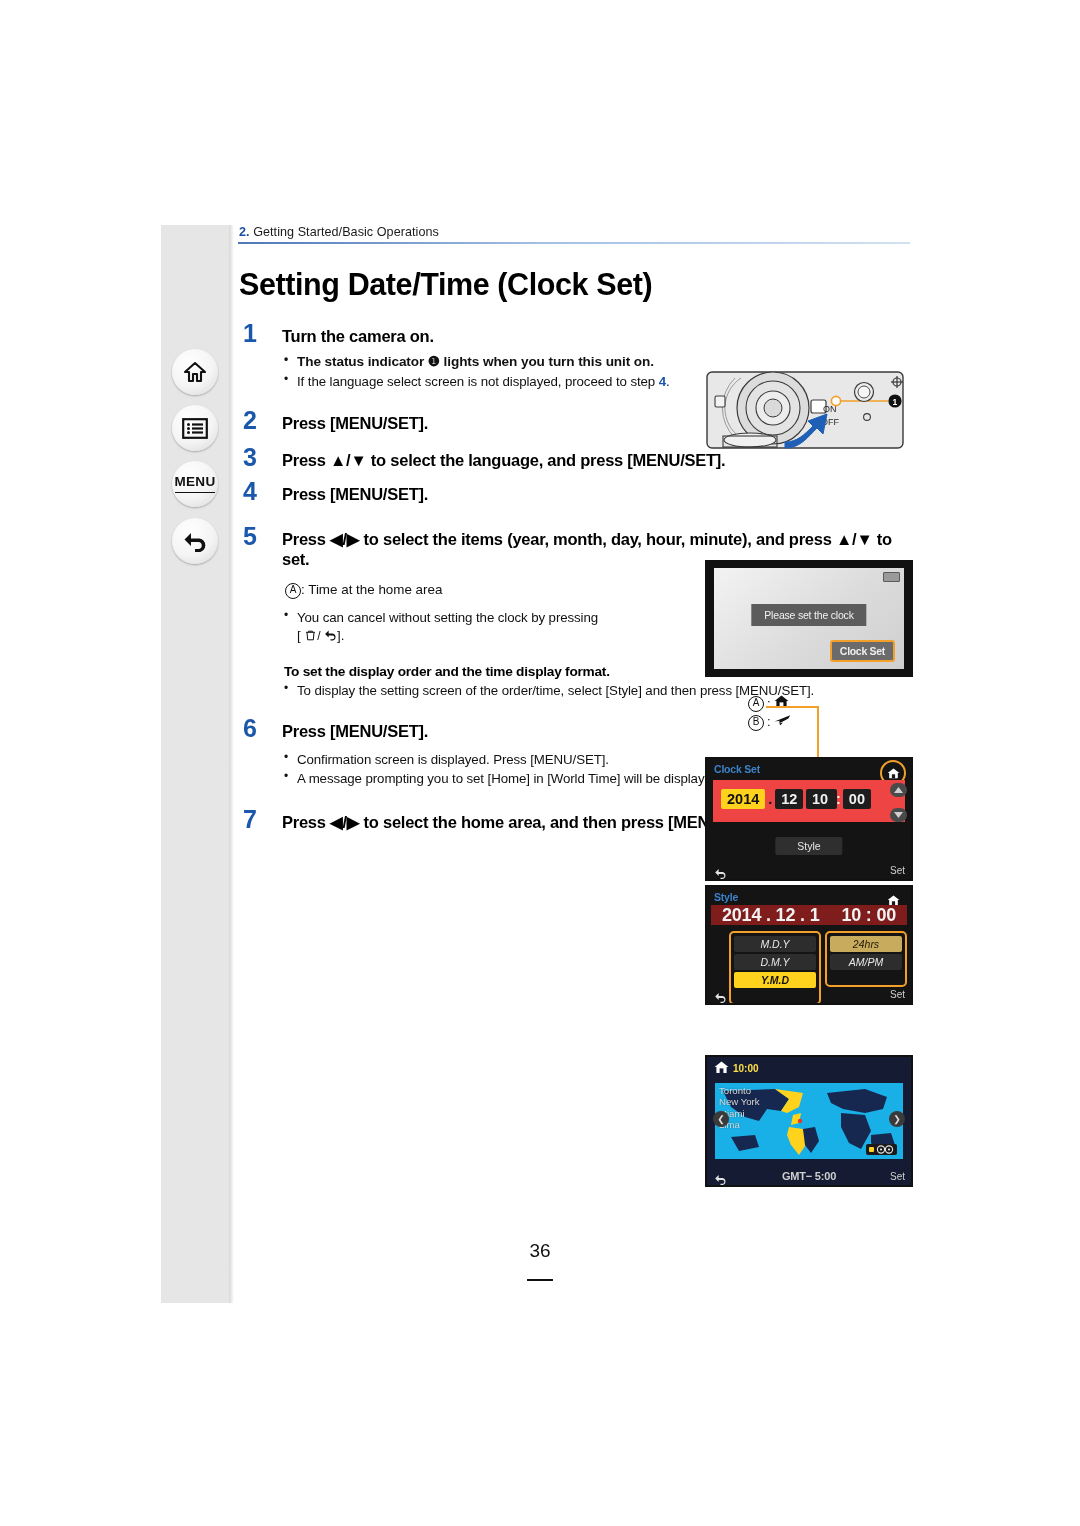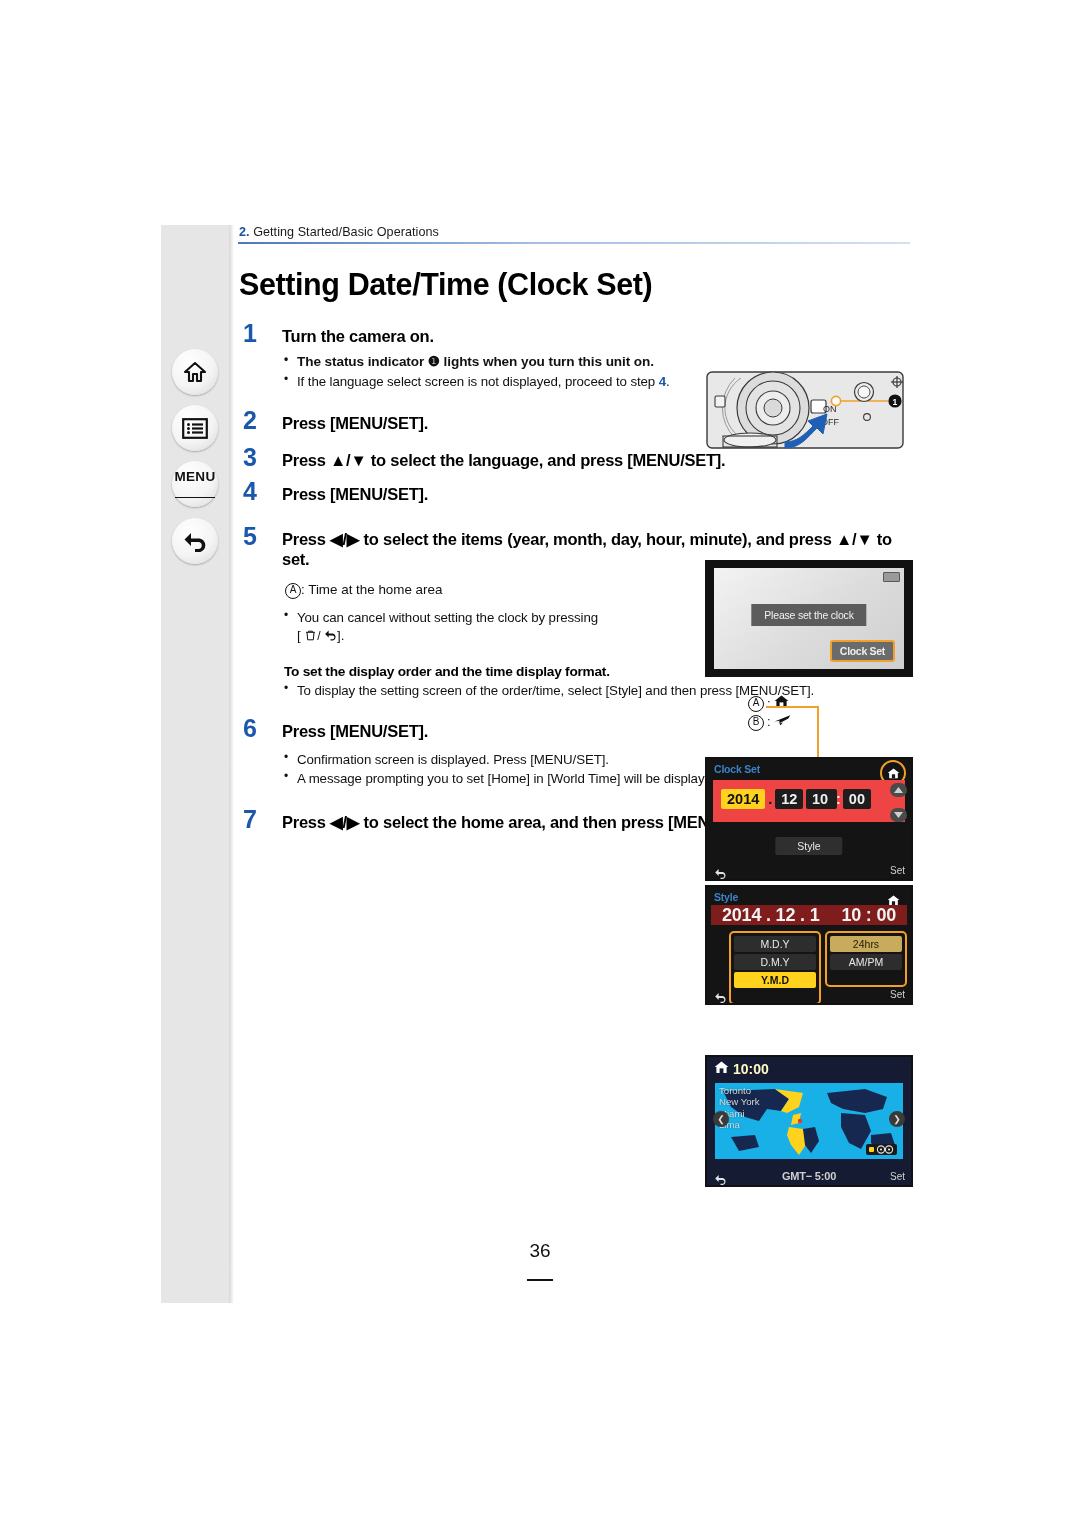--- a/index.html
+++ b/index.html
@@ -23,21 +23,21 @@
   .sb-btn{
     position:absolute;left:172px;width:46px;height:46px;border-radius:50%;
     background:radial-gradient(circle at 38% 30%,#ffffff 0%,#f4f4f4 55%,#d8d8d8 100%);
     box-shadow:0 1px 2px rgba(0,0,0,.28);
     display:flex;align-items:center;justify-content:center;
   }
   .sb-btn svg{display:block;}
   .sb1{top:349px;} .sb2{top:405px;} .sb3{top:461px;} .sb4{top:518px;}
   .sb-menu-text{
     font-size:13.5px;font-weight:bold;color:#111;letter-spacing:.3px;
-    border-bottom:1.6px solid #111;line-height:1.05;padding-bottom:13px;
+    border-bottom:1.6px solid #111;line-height:1.05;padding-bottom:3px;
   }
 
   
   .content{position:absolute;left:237px;top:225px;width:680px;}
 
   .breadcrumb{
     font-size:12.6px;color:#1a1a1a;letter-spacing:.05px;
     padding-left:2px;padding-bottom:3px;
   }
   .breadcrumb .num{color:#1b4fa0;font-weight:bold;}
@@ -185,31 +185,31 @@
     display:flex;align-items:center;justify-content:space-around;
     font-size:18px;font-weight:bold;color:#f2f2f2;letter-spacing:-.2px;
   }
   .opt-grp{
     position:absolute;border:2.2px solid #f2a02a;border-radius:5px;padding:3px;
   }
   .g-left{left:22px;top:44px;width:82px;}
   .g-right{left:118px;top:44px;width:72px;}
   .opt{
     display:block;text-align:center;font-size:10.5px;color:#e9e9e9;
-    background:#2d2d2d;border-radius:2px;padding:2px 2px;margin-bottom:2px;
+    background:#2d2d2d;border-radius:2px;padding:2px 2px;margin-bottom:2px;font-style:italic;
   }
   .opt:last-child{margin-bottom:12px;}
   .opt.sel{background:#ffd21e;color:#111;font-weight:bold;}
   .opt.hl{background:#c9ab5e;color:#201a06;}
 
   
   .scr4{left:5px;top:700px;width:204px;height:128px;background:#141b33;}
   .wt-time{
     position:absolute;left:7px;top:4px;display:flex;align-items:center;gap:4px;
-    font-size:14px;font-weight:bold;color:#fef9c3;
+    font-size:10px;font-weight:bold;color:#fde047;
   }
   .map-area{
     position:absolute;left:8px;top:26px;right:8px;height:76px;background:#19b0e8;overflow:hidden;
   }
   .city-list{
     position:absolute;left:4px;top:2px;font-size:9.6px;line-height:1.18;
     color:#d8d8d8;font-weight:normal;z-index:3;text-shadow:0 0 2px rgba(0,0,0,.35);
   }
   .nav-ar{
     position:absolute;width:16px;height:16px;border-radius:50%;background:#3a3a3a;

